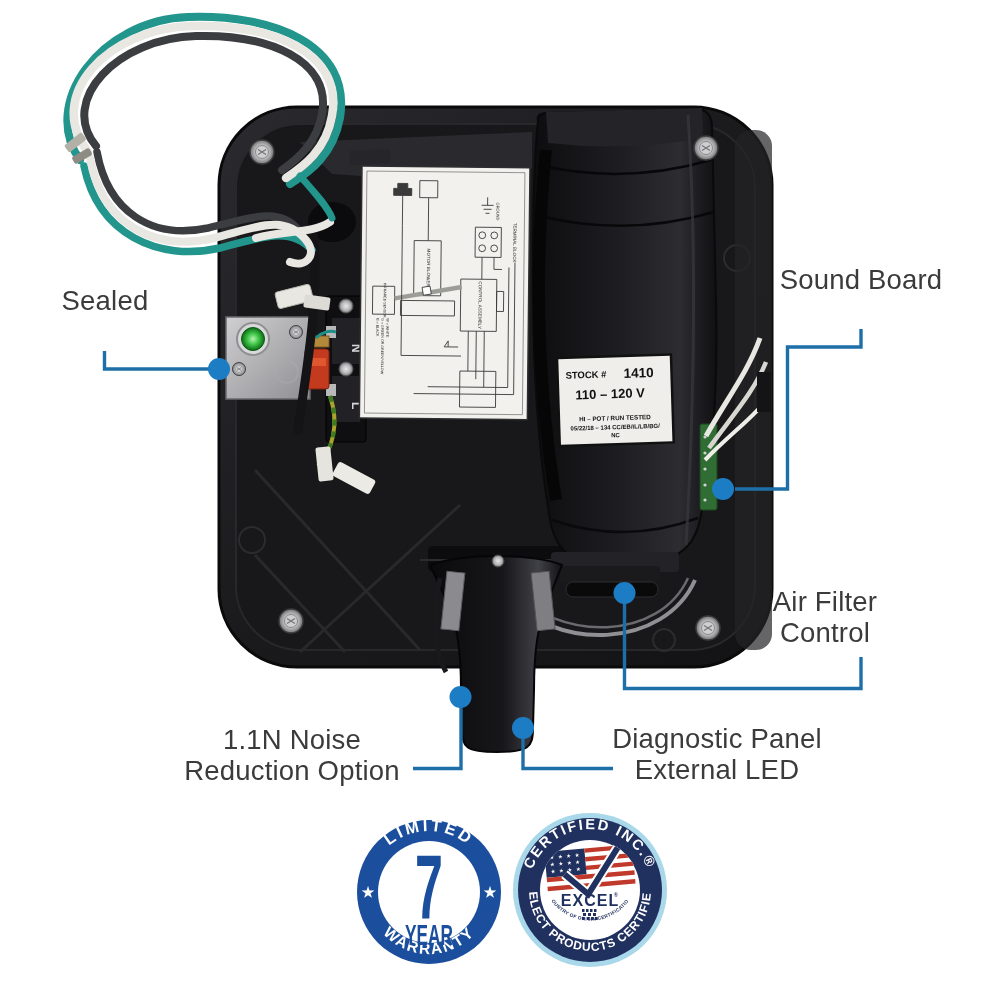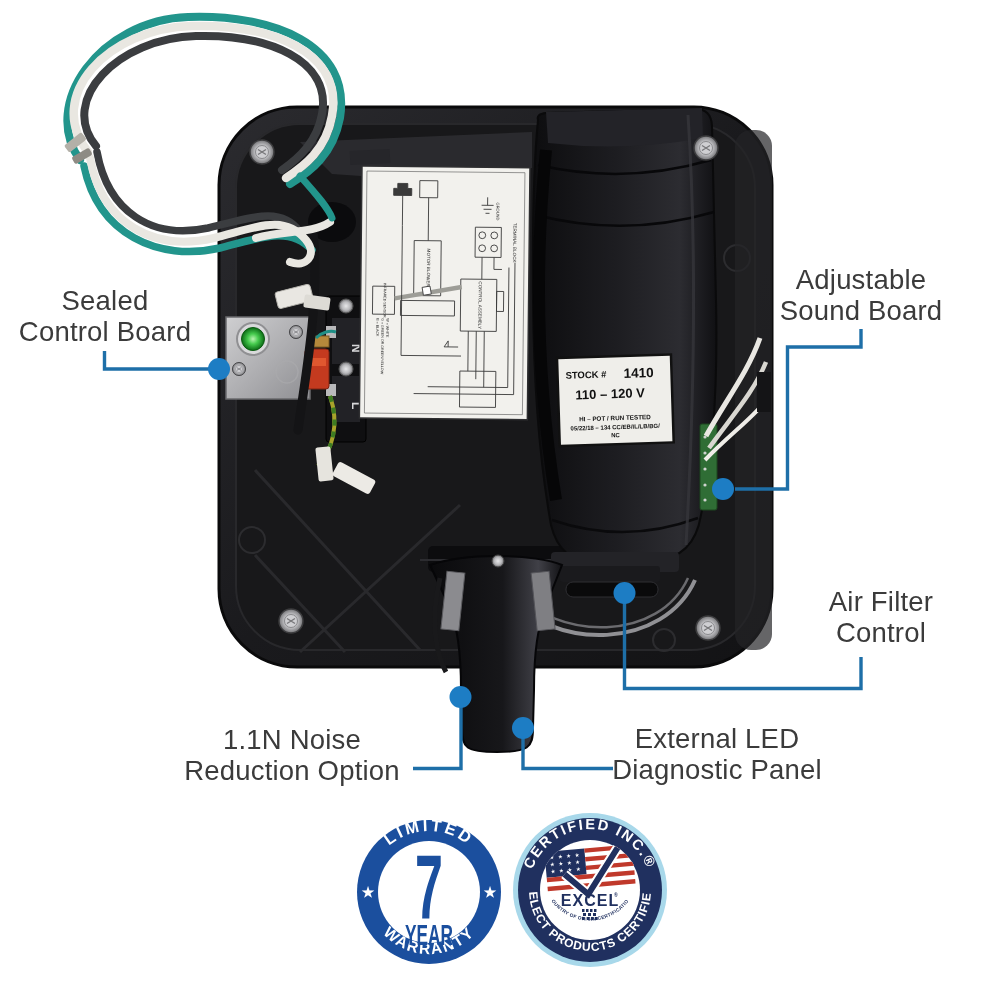--- a/index.html
+++ b/index.html
@@ -231,37 +231,35 @@
       <circle class="c-dot" cx="624.5" cy="593" r="11"></circle>
       <path class="c-line" d="M413,768.5 L461,768.5 L461,707"></path>
       <circle class="c-dot" cx="460.5" cy="697" r="11"></circle>
       <path class="c-line" d="M523,738 L523,768.5 L613,768.5"></path>
       <circle class="c-dot" cx="523" cy="728" r="11"></circle>
     </g>
   </svg>
 
   <div class="callout" style="left:105px;top:285px">
     <div>Sealed</div>
-    <div>Control Board</div>
   </div>
   <div class="callout" style="left:861px;top:264px">
-    <div>Adjustable</div>
     <div>Sound Board</div>
   </div>
-  <div class="callout" style="left:881px;top:586px">
+  <div class="callout" style="left:825px;top:586px">
     <div>Air Filter</div>
     <div>Control</div>
   </div>
   <div class="callout" style="left:292px;top:724px">
     <div>1.1N Noise</div>
     <div>Reduction Option</div>
   </div>
   <div class="callout" style="left:717px;top:723px">
+    <div>Diagnostic Panel</div>
     <div>External LED</div>
-    <div>Diagnostic Panel</div>
   </div>
 
   <div class="badge" style="left:355px;top:818px">
     <svg width="148" height="148" viewBox="0 0 148 148">
       <defs>
         <path id="warrTop" d="M 13,74 A 61,61 0 0 1 135,74"></path>
         <path id="warrBot" d="M 12,74 A 62,62 0 0 0 136,74"></path>
       </defs>
       <circle class="w-ring" cx="74" cy="74" r="72"></circle>
       <circle cx="74" cy="74" r="51" fill="#ffffff"></circle>

